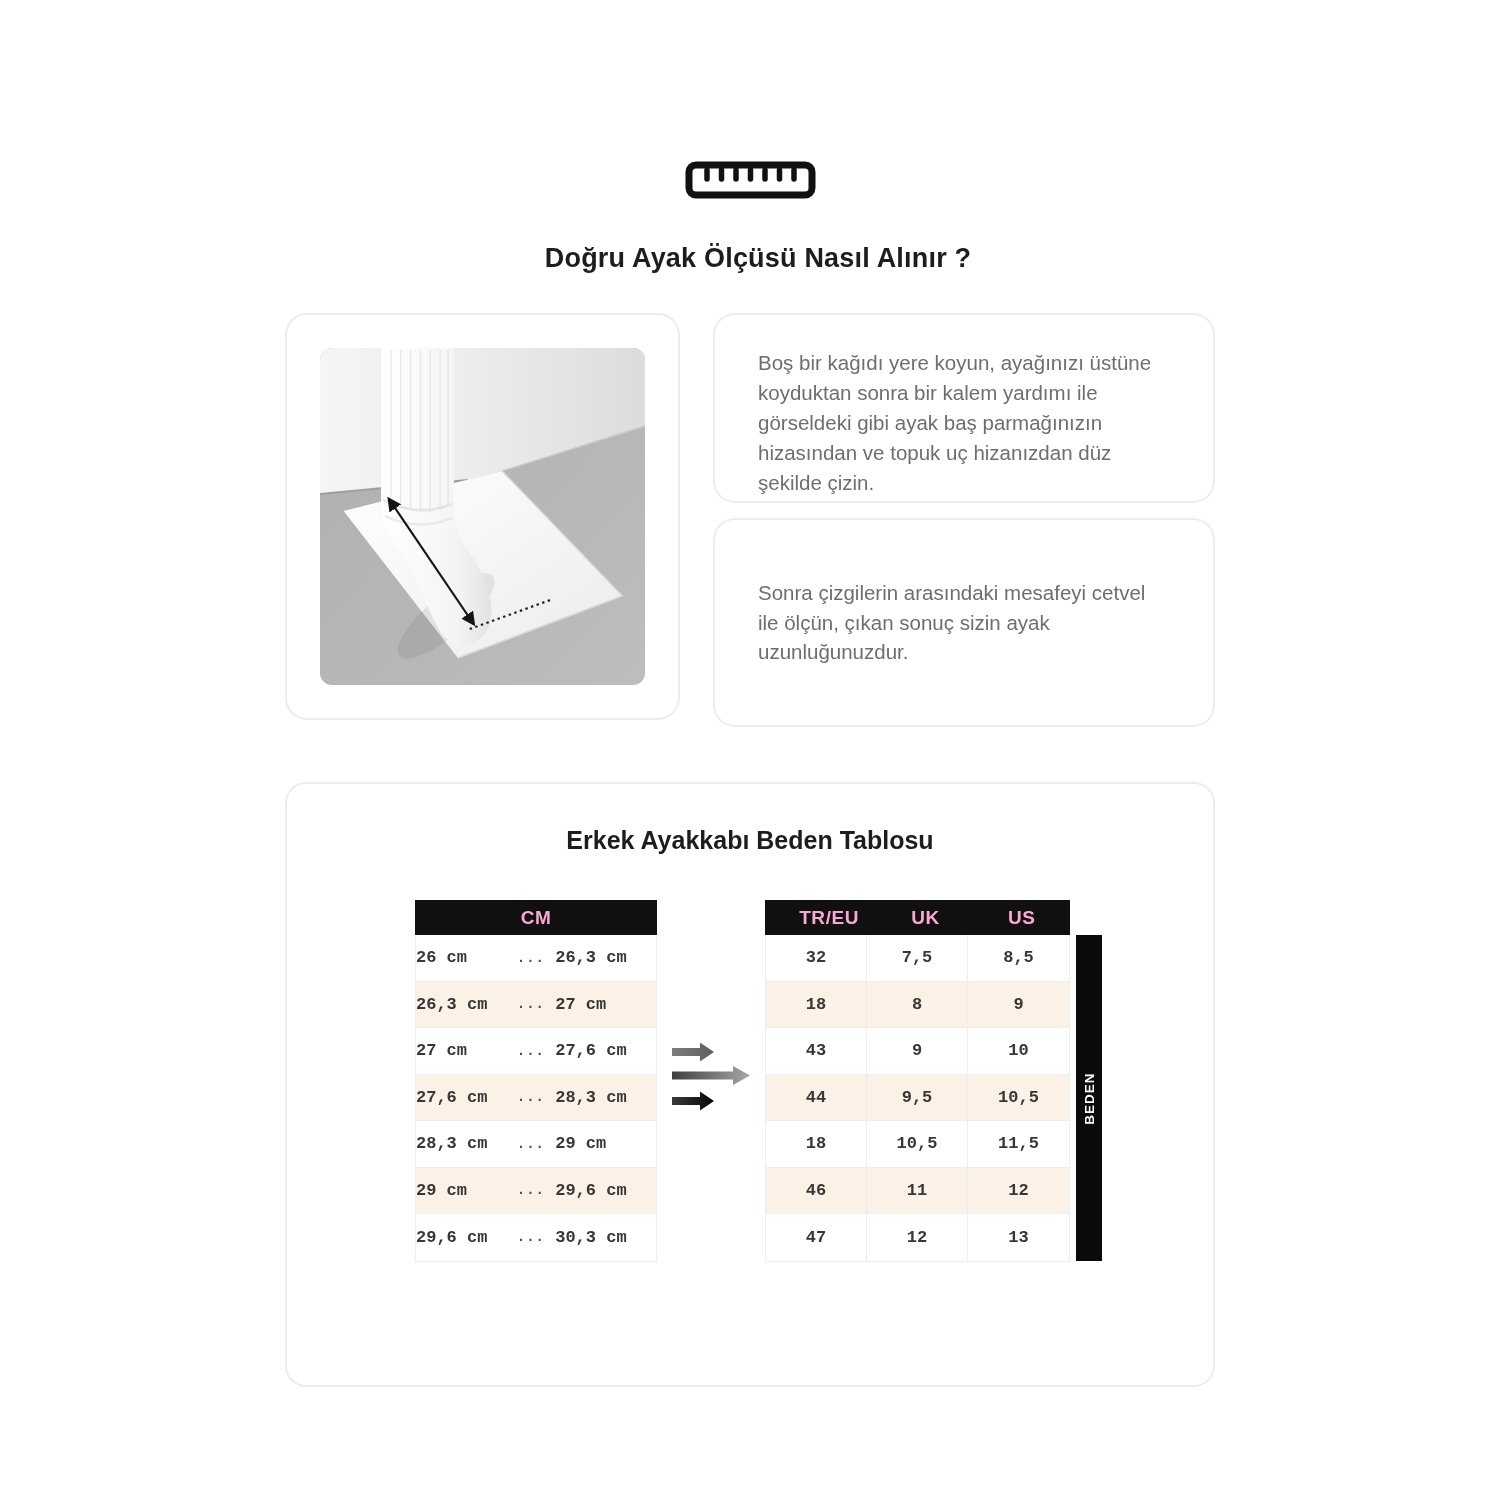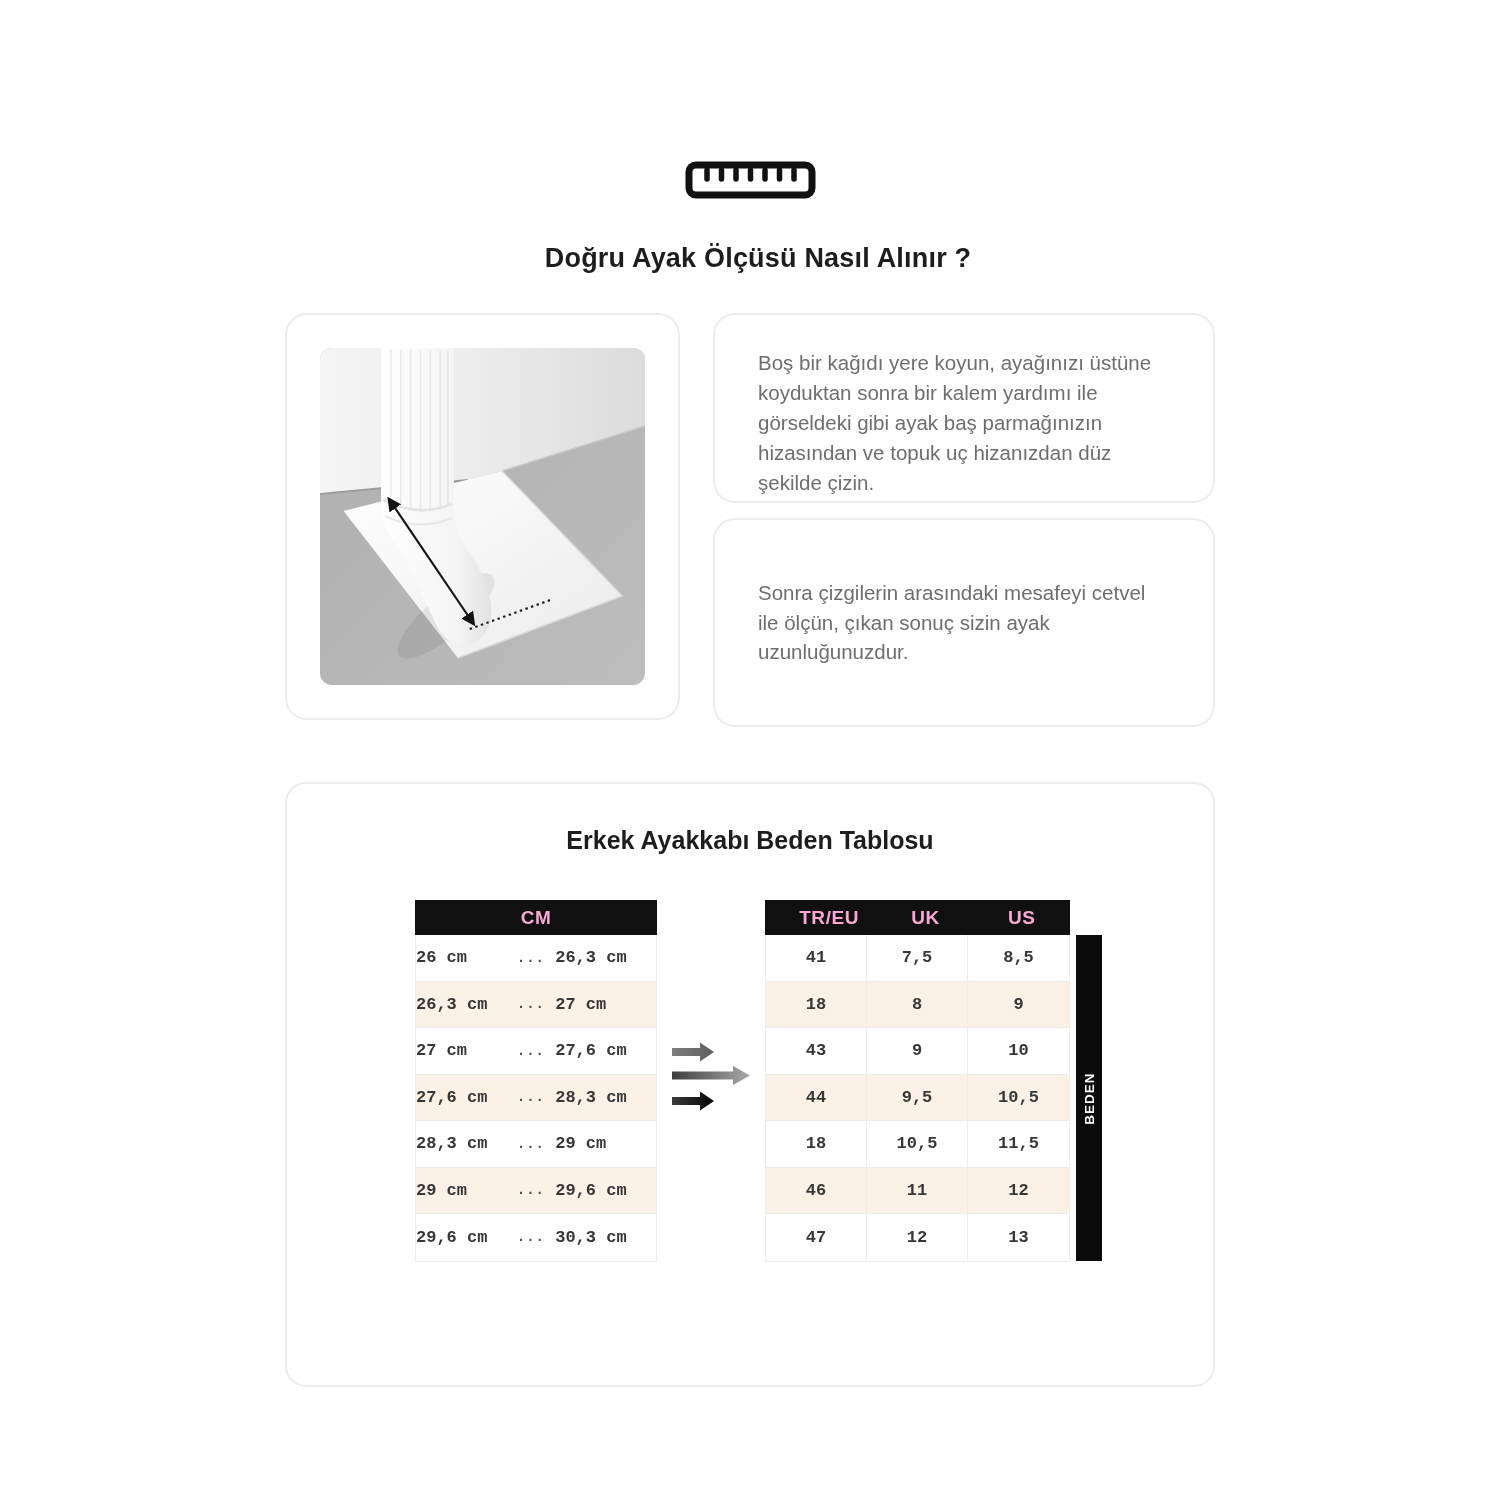--- a/index.html
+++ b/index.html
@@ -194,21 +194,21 @@
     </svg>
 
     <div class="size-table">
       <div class="thead">
         <span>TR/EU</span>
         <span>UK</span>
         <span>US</span>
       </div>
       <div class="tbody">
         <div class="trow">
-          <span>41</span>
+          <span>32</span>
           <span>7,5</span>
           <span>8,5</span>
         </div>
         <div class="trow alt">
           <span>18</span>
           <span>8</span>
           <span>9</span>
         </div>
         <div class="trow">
           <span>43</span>

